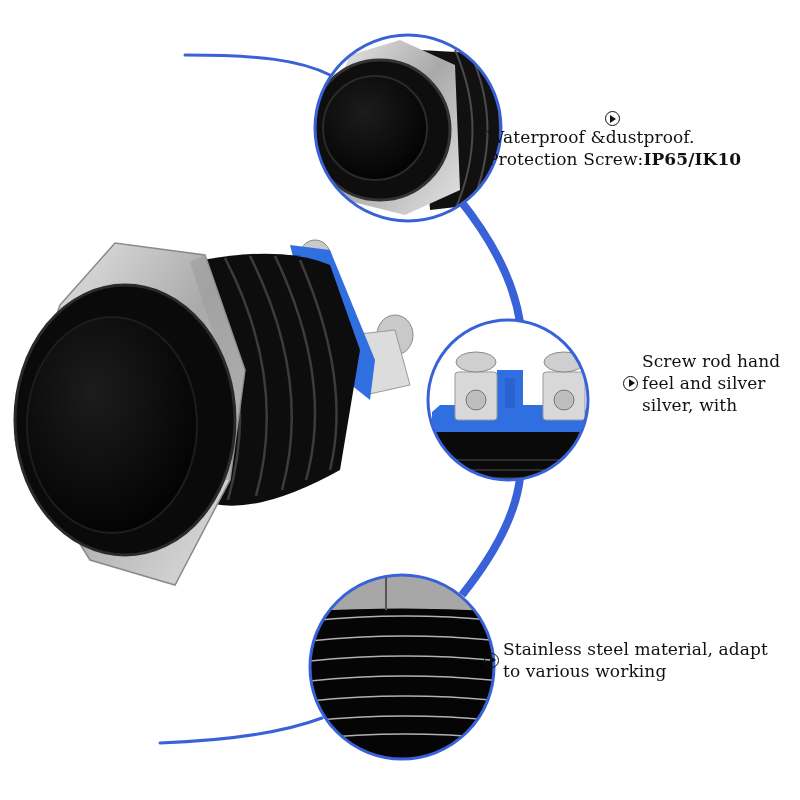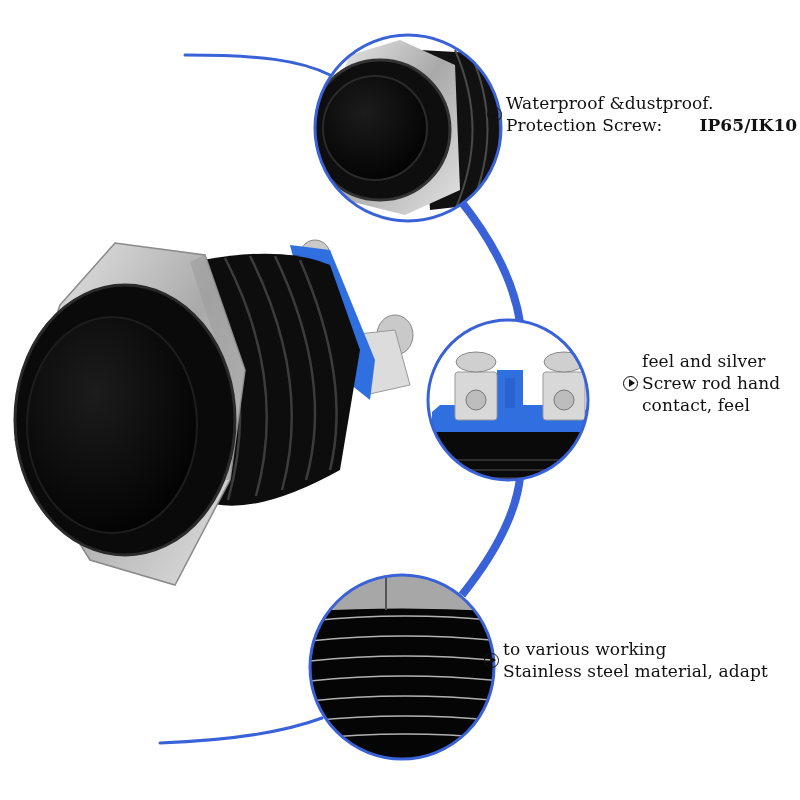--- a/index.html
+++ b/index.html
@@ -5,21 +5,21 @@
   html, body { margin:0; padding:0; background:#ffffff; }
   body { width:800px; height:800px; position:relative; overflow:hidden;
          font-family:"DejaVu Serif","Liberation Serif",serif; color:#111; }
   svg.bg { position:absolute; left:0; top:0; }
   .feature { position:absolute; display:flex; align-items:center; }
   .feature .arrow { width:15px; height:15px; border:1.6px solid #111; border-radius:50%;
     display:flex; align-items:center; justify-content:center; flex:none; margin-right:4px; box-sizing:border-box; }
   .feature .arrow::after { content:""; width:0; height:0; border-left:6px solid #111;
     border-top:4px solid transparent; border-bottom:4px solid transparent; margin-left:2px; }
   .feature .text { font-size:17px; line-height:22px; letter-spacing:0.1px; }
-  .feature .text b { font-weight:bold;margin-left:37px; }
+  .feature .text b { font-weight:bold; }
 </style>
 </head>
 <body>
 
 <svg class="bg" width="800" height="800" viewBox="0 0 800 800">
   <defs>
     <clipPath id="c1">
         <circle cx="408" cy="128" r="93"></circle>
       </clipPath>
     <clipPath id="c2">
@@ -121,36 +121,36 @@
     </g>
 
     <polygon points="60,305 115,243 205,255 245,370 230,480 175,585 90,560 15,440" fill="url(#silver)" stroke="#8a8a8a" stroke-width="1.5"></polygon>
     <polygon points="205,255 245,370 230,480 210,480 225,370 190,262" fill="#9c9c9c" opacity="0.6"></polygon>
 
     <ellipse cx="125" cy="420" rx="110" ry="135" fill="#0a0a0a" stroke="#2a2a2a" stroke-width="3"></ellipse>
     <ellipse cx="112" cy="425" rx="85" ry="108" fill="url(#capG)" stroke="#1d1d1d" stroke-width="2"></ellipse>
   </g>
 </svg>
 
-<div class="feature" style="left:487px; top:92px;">
+<div class="feature" style="left:487px; top:111px;flex-direction:column;">
   <span class="arrow"></span>
   <div class="text">
     <div>Waterproof &amp;dustproof.</div>
     <div><span>Protection Screw:</span><b>IP65/IK10</b></div>
   </div>
 </div>
 
 <div class="feature" style="left:623px; top:350px;">
   <span class="arrow"></span>
   <div class="text">
+    <div>Screw rod hand</div>
     <div>feel and silver</div>
-    <div>Screw rod hand</div>
-    <div>contact, feel</div>
+    <div>silver, with</div>
   </div>
 </div>
 
 <div class="feature" style="left:484px; top:638px;">
   <span class="arrow"></span>
   <div class="text">
+    <div>Stainless steel material, adapt</div>
     <div>to various working</div>
-    <div>Stainless steel material, adapt</div>
   </div>
 </div>
 
 </body></html>

